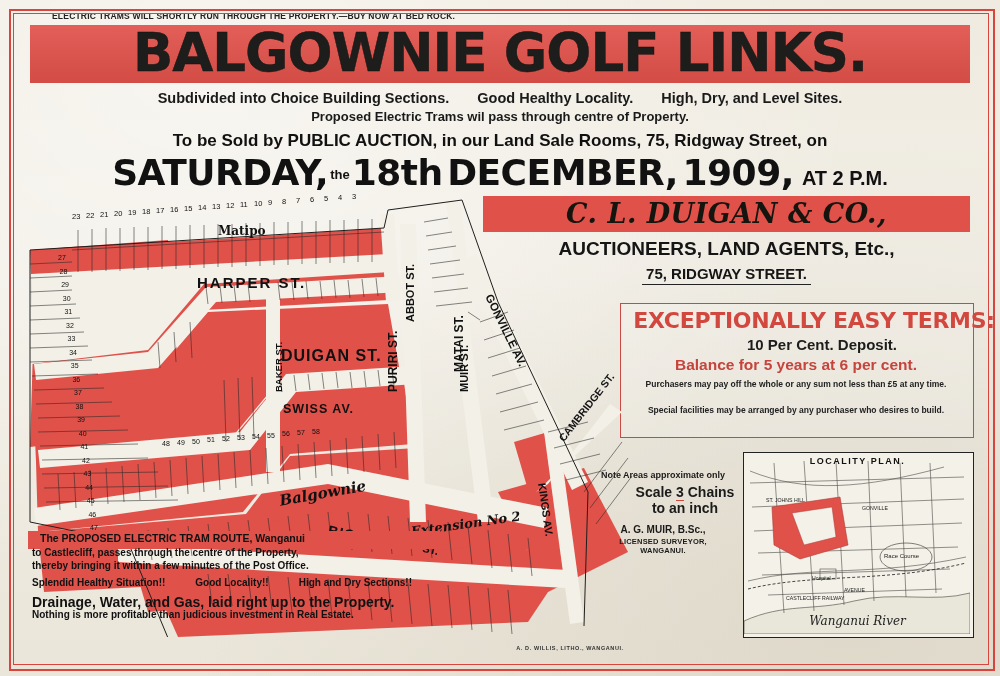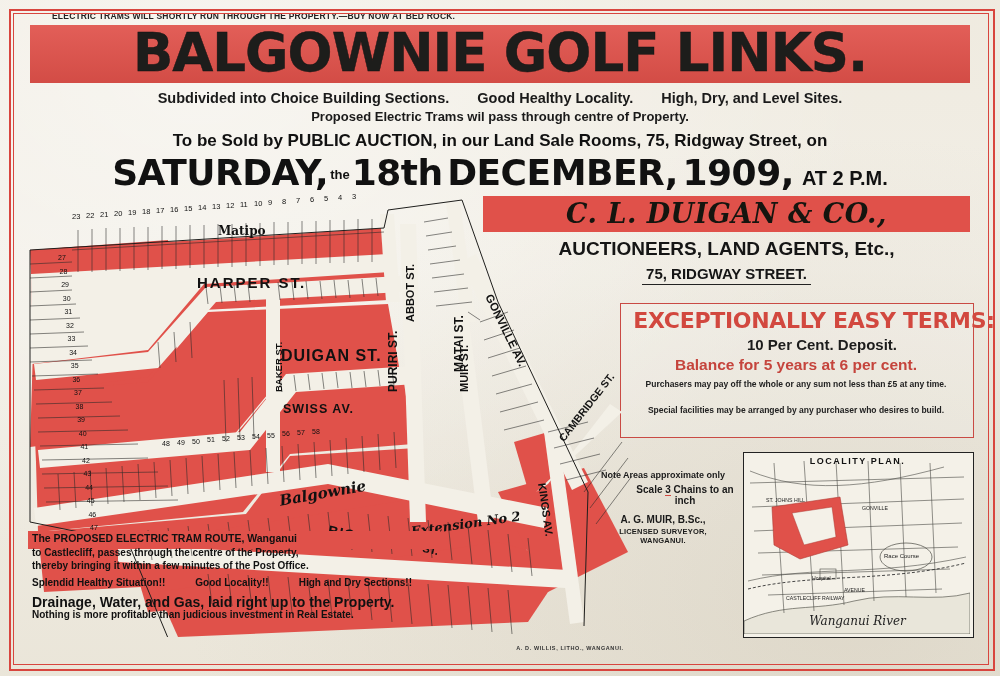--- a/index.html
+++ b/index.html
@@ -144,21 +144,21 @@
     font-family:"Liberation Sans", sans-serif;
     white-space:nowrap;
   }
 
   
   .note-area{
     position:absolute;left:588px;top:470px;width:150px;
     font-size:9px;color:#1a1a1a;font-weight:bold;text-align:center;
   }
   .note-area .l1{font-size:9px;}
-  .note-area .l2{font-size:10px;margin-top:4px;padding-left:44px;}
+  .note-area .l2{font-size:14px;margin-top:4px;padding-left:44px;}
   .note-area .l3{font-size:10px;margin-top:8px;font-weight:bold;}
   .note-area .l4{font-size:7.5px;margin-top:2px;letter-spacing:.2px;}
   .note-area .l5{font-size:7.5px;letter-spacing:.2px;}
 
   
   .loc-box{
     position:absolute;left:743px;top:452px;width:229px;height:184px;
     border:1.5px solid #222;background:#f4f1e8;
   }
   .loc-title{
@@ -170,21 +170,21 @@
     font-family:"DejaVu Serif", serif;font-style:italic;font-size:12px;color:#222;
   }
   .loc-lbl{position:absolute;font-size:5.2px;color:#222;white-space:nowrap;}
 
   
   .tram-band{
     position:absolute;left:28px;top:531px;width:412px;height:18px;
     background:#e0514a;
   }
   .tram-l1{
-    position:absolute;left:32px;top:532px;width:410px;
+    position:absolute;left:40px;top:532px;width:410px;
     font-size:10.5px;font-weight:bold;color:#111;
   }
   .tram-l2{
     position:absolute;left:32px;top:547px;width:410px;
     font-size:10px;font-weight:bold;color:#111;
   }
   .tram-l3{
     position:absolute;left:32px;top:560px;width:410px;
     font-size:10px;font-weight:bold;color:#111;
   }

